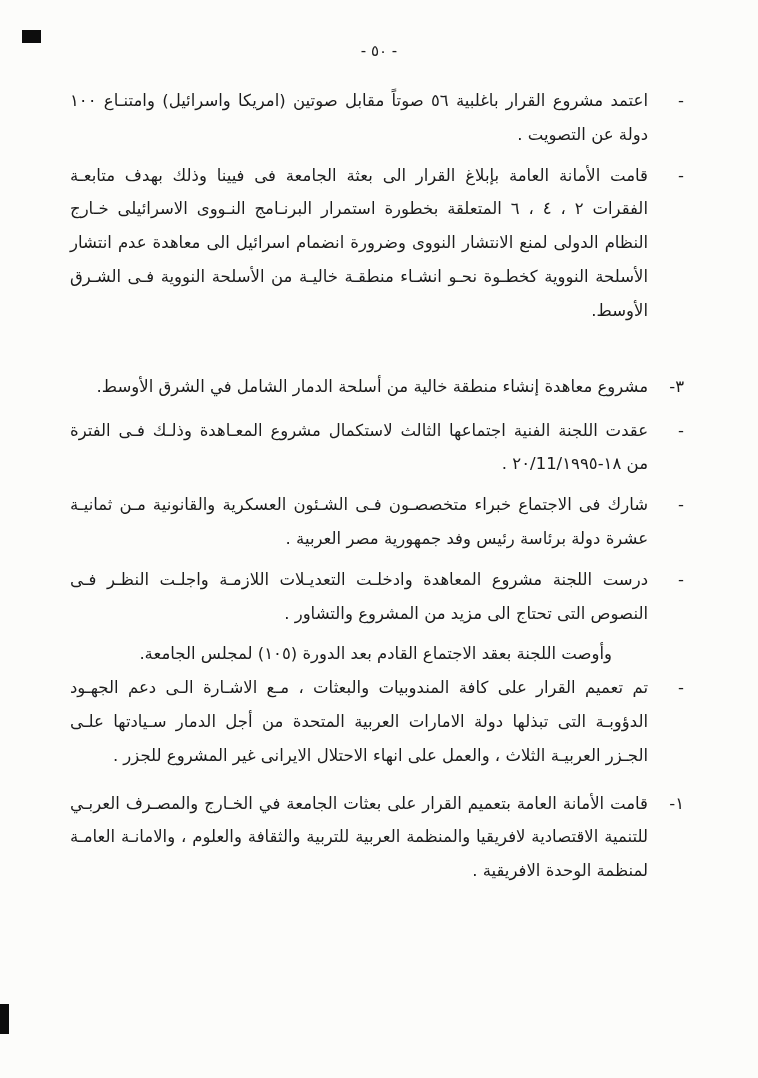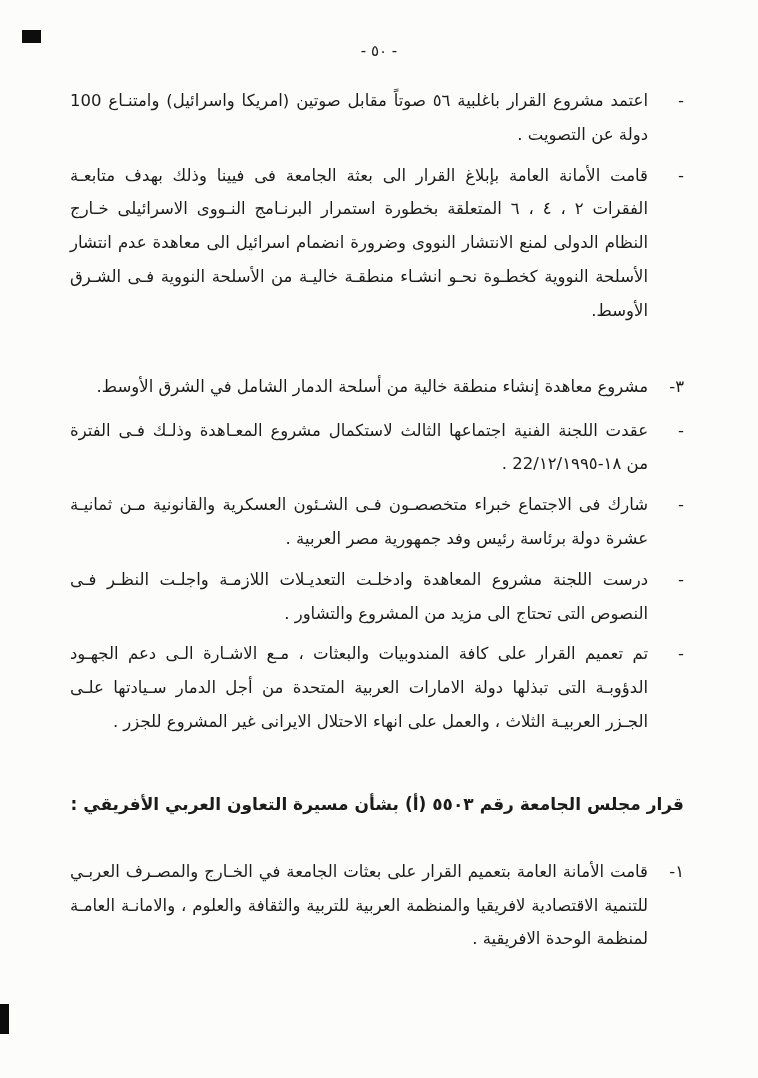--- a/index.html
+++ b/index.html
@@ -87,51 +87,49 @@
 
   <div class="artifact artifact-top"></div>
   <div class="artifact artifact-side"></div>
 
   <header class="page-number">- ٥٠ -</header>
 
   <main class="content">
 
     <div class="li">
       <span class="marker">-</span>
-      <span class="text">اعتمد مشروع القرار باغلبية ٥٦ صوتاً مقابل صوتين (امريكا واسرائيل) وامتنـاع 100 دولة عن التصويت .</span>
+      <span class="text">اعتمد مشروع القرار باغلبية ٥٦ صوتاً مقابل صوتين (امريكا واسرائيل) وامتنـاع ١٠٠ دولة عن التصويت .</span>
     </div>
     <div class="li">
       <span class="marker">-</span>
       <span class="text">قامت الأمانة العامة بإبلاغ القرار الى بعثة الجامعة فى فيينا وذلك بهدف متابعـة الفقرات ٢ ، ٤ ، ٦ المتعلقة بخطورة استمرار البرنـامج النـووى الاسرائيلى خـارج النظام الدولى لمنع الانتشار النووى وضرورة انضمام اسرائيل الى معاهدة عدم انتشار الأسلحة النووية كخطـوة نحـو انشـاء منطقـة خاليـة من الأسلحة النووية فـى الشـرق الأوسط.</span>
     </div>
 
     <div class="li section-title">
       <span class="marker">٣-</span>
       <span class="text u">مشروع معاهدة إنشاء منطقة خالية من أسلحة الدمار الشامل في الشرق الأوسط.</span>
     </div>
     <div class="li">
       <span class="marker">-</span>
-      <span class="text">عقدت اللجنة الفنية اجتماعها الثالث لاستكمال مشروع المعـاهدة وذلـك فـى الفترة من ١٨-22/١٢/١٩٩٥ .</span>
+      <span class="text">عقدت اللجنة الفنية اجتماعها الثالث لاستكمال مشروع المعـاهدة وذلـك فـى الفترة من ١٨-٢٠/11/١٩٩٥ .</span>
     </div>
     <div class="li">
       <span class="marker">-</span>
       <span class="text">شارك فى الاجتماع خبراء متخصصـون فـى الشـئون العسكرية والقانونية مـن ثمانيـة عشرة دولة برئاسة رئيس وفد جمهورية مصر العربية .</span>
     </div>
     <div class="li">
       <span class="marker">-</span>
       <span class="text">درست اللجنة مشروع المعاهدة وادخلـت التعديـلات اللازمـة واجلـت النظـر فـى النصوص التى تحتاج الى مزيد من المشروع والتشاور .</span>
     </div>
+    <p class="closing">وأوصت اللجنة بعقد الاجتماع القادم بعد الدورة (١٠٥) لمجلس الجامعة.</p>
 
     <div class="li">
       <span class="marker">-</span>
       <span class="text">تم تعميم القرار على كافة المندوبيات والبعثات ،  مـع الاشـارة الـى دعم الجهـود الدؤوبـة التى تبذلها دولة الامارات العربية المتحدة من أجل الدمار سـيادتها علـى الجـزر العربيـة الثلاث ، والعمل على انهاء الاحتلال الايرانى غير المشروع للجزر .</span>
     </div>
 
-    <h2 class="heading">
-      <span class="u">قرار مجلس الجامعة رقم ٥٥٠٣ (أ) بشأن مسيرة التعاون العربي الأفريقي :</span>
-    </h2>
     <div class="li numbered">
       <span class="marker">١-</span>
       <span class="text">قامت الأمانة العامة بتعميم القرار على بعثات الجامعة في الخـارج  والمصـرف العربـي للتنمية الاقتصادية لافريقيا والمنظمة العربية للتربية والثقافة والعلوم ، والامانـة العامـة لمنظمة الوحدة الافريقية .</span>
     </div>
 
   </main>
 </div>
 
 </body></html>

